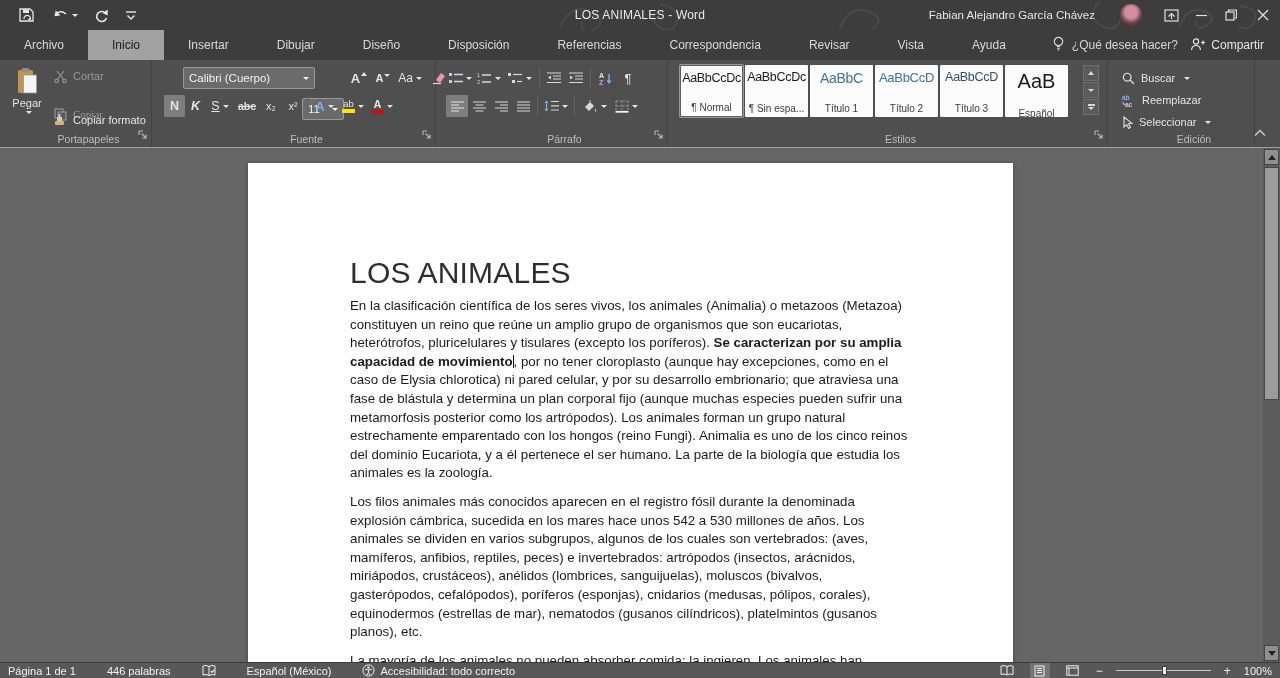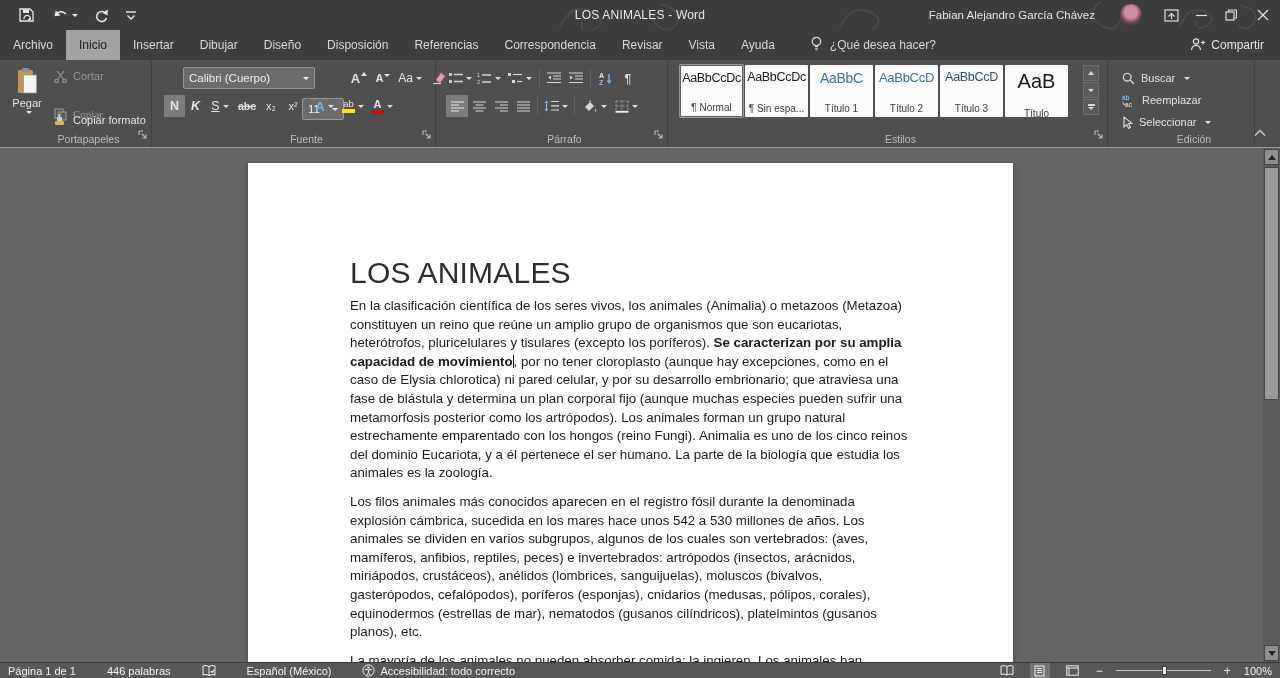--- a/index.html
+++ b/index.html
@@ -14,21 +14,21 @@
   .qbtn { display:flex; align-items:center; color:#e8e8e8; cursor:default; }
   .doc-title { position:absolute; left:0; right:0; text-align:center; font-size:12px; color:#eaeaea; letter-spacing:.2px; }
   .tb-right { position:absolute; right:0; top:0; height:30px; display:flex; align-items:center; z-index:2; }
   .user-name { font-size:11.5px; color:#e6e6e6; margin-right:25px; }
   .avatar { width:22px; height:22px; border-radius:50%; background:radial-gradient(circle at 50% 38%, #d48ea4 0 34%, #6b4450 60%, #2e2226 100%); margin-right:14px; }
   .winbtn { width:30px; height:30px; display:flex; align-items:center; justify-content:center; color:#e0e0e0; }
   .winbtn.close { width:34px; }
 
   
   .tabrow { height:30px; background:#3d3d3d; display:flex; align-items:stretch; color:#d9d9d9; position:relative; }
-  .tab { padding:0 13px; font-size:12px; line-height:30px; white-space:nowrap; }
+  .tab { padding:0 24px; font-size:12px; line-height:30px; white-space:nowrap; }
   .tab.active { background:#a2a2a2; color:#1d1d1d; }
   .tellme { display:flex; align-items:center; gap:7px; margin-left:22px; font-size:12px; color:#d6d6d6; }
   .share { position:absolute; right:16px; top:0; height:30px; display:flex; align-items:center; gap:6px; font-size:12px; color:#e6e6e6; }
 
   
   .ribbon { position:relative; height:88px; background:#4f4f4f; border-bottom:1px solid #9aa2a8; color:#e4e4e4; }
   .grp { position:absolute; top:0; bottom:0; border-right:1px solid #424242; }
   .grp-label { position:absolute; bottom:2px; left:0; right:0; text-align:center; font-size:10.5px; color:#bdbdbd;padding-left:26px; }
   .launcher { position:absolute; right:3px; bottom:3px; opacity:.85; }
   .rtxt { font-size:11px; color:#e4e4e4; white-space:nowrap; }
@@ -443,21 +443,21 @@
       <div class="stylecard" style="left:207px;">
         <span class="sc-prev c-blue" style="font-size:13px;">AaBbCcD</span>
         <span class="sc-label">Título 2</span>
       </div>
       <div class="stylecard" style="left:272px;">
         <span class="sc-prev c-navy" style="font-size:12.5px;">AaBbCcD</span>
         <span class="sc-label">Título 3</span>
       </div>
       <div class="stylecard" style="left:337px;gap:15px;">
         <span class="sc-prev big">AaB</span>
-        <span class="sc-label">Título</span>
+        <span class="sc-label">Español</span>
       </div>
       <div class="galbtn" style="right:8px;top:5px;">
         <span style="width:0;height:0;border-left:3.5px solid transparent;border-right:3.5px solid transparent;border-bottom:4px solid #d9d9d9;"></span>
       </div>
       <div class="galbtn" style="right:8px;top:22px;">
         <span class="cv" style="margin:0;"></span>
       </div>
       <div class="galbtn" style="right:8px;top:39px;">
         <span style="display:flex;flex-direction:column;align-items:center;">
             <span style="width:7px;height:1.4px;background:#d9d9d9;margin-bottom:1px;"></span>

